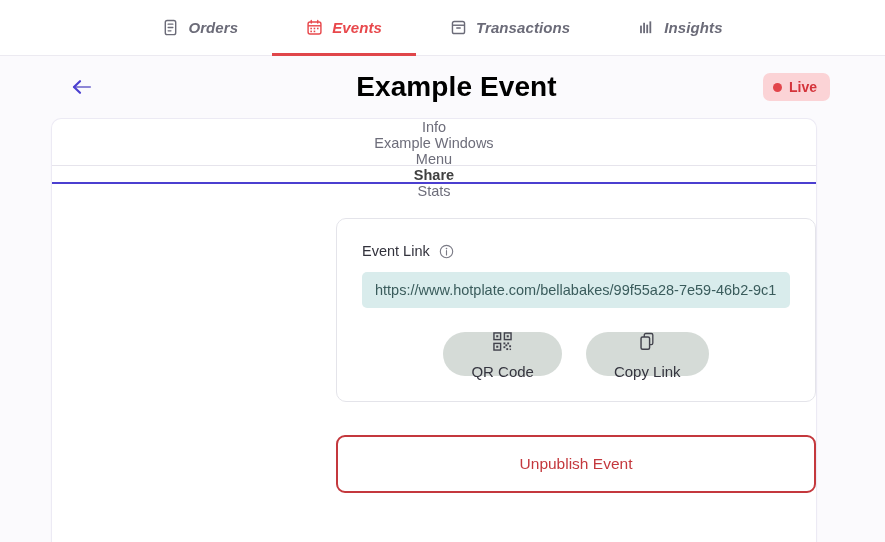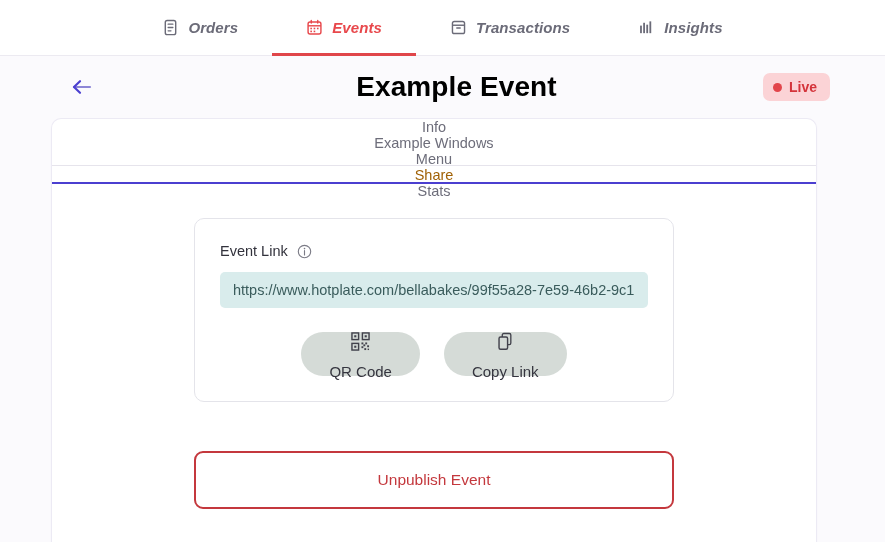--- a/index.html
+++ b/index.html
@@ -131,37 +131,36 @@
     display: flex;
     align-items: center;
     justify-content: center;
     font-size: 14.5px;
     color: #6d6d7a;
     cursor: pointer;
     position: relative;
     user-select: none;
   }
   .subtab.active {
-    color: #a16207;
-    font-weight: 400;
+    color: #404040;
+    font-weight: 700;
   }
   .subtab.active::after {
     content: "";
     position: absolute;
     left: 0; right: 0; bottom: -1px;
     height: 2.5px;
     background: #4b3fd0;
   }
 
   .card-body {
     padding: 52px 0 0 0;
     display: flex;
     flex-direction: column;
-    align-items: center;
-    gap: 16px;
+    align-items: flex-end;
   }
 
   
   .link-panel {
     width: 480px;
     border: 1px solid #e4e4ea;
     border-radius: 10px;
     padding: 24px 25px 25px 25px;
     background: #fff;
   }

